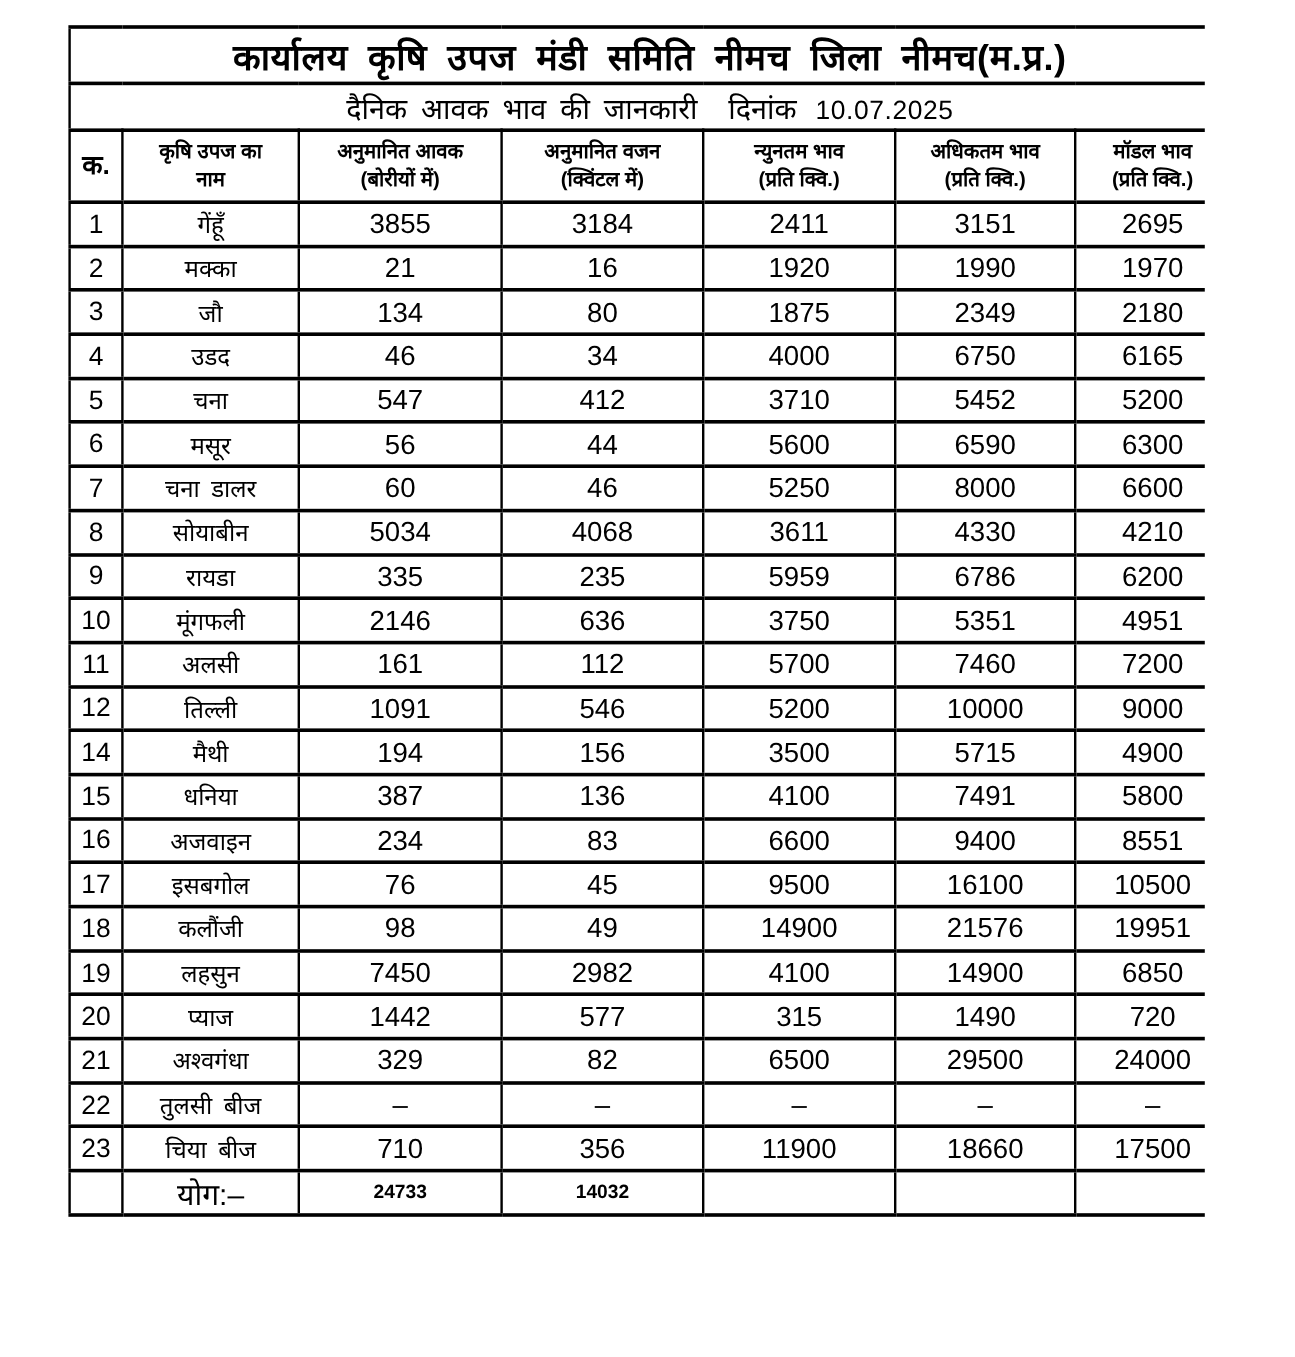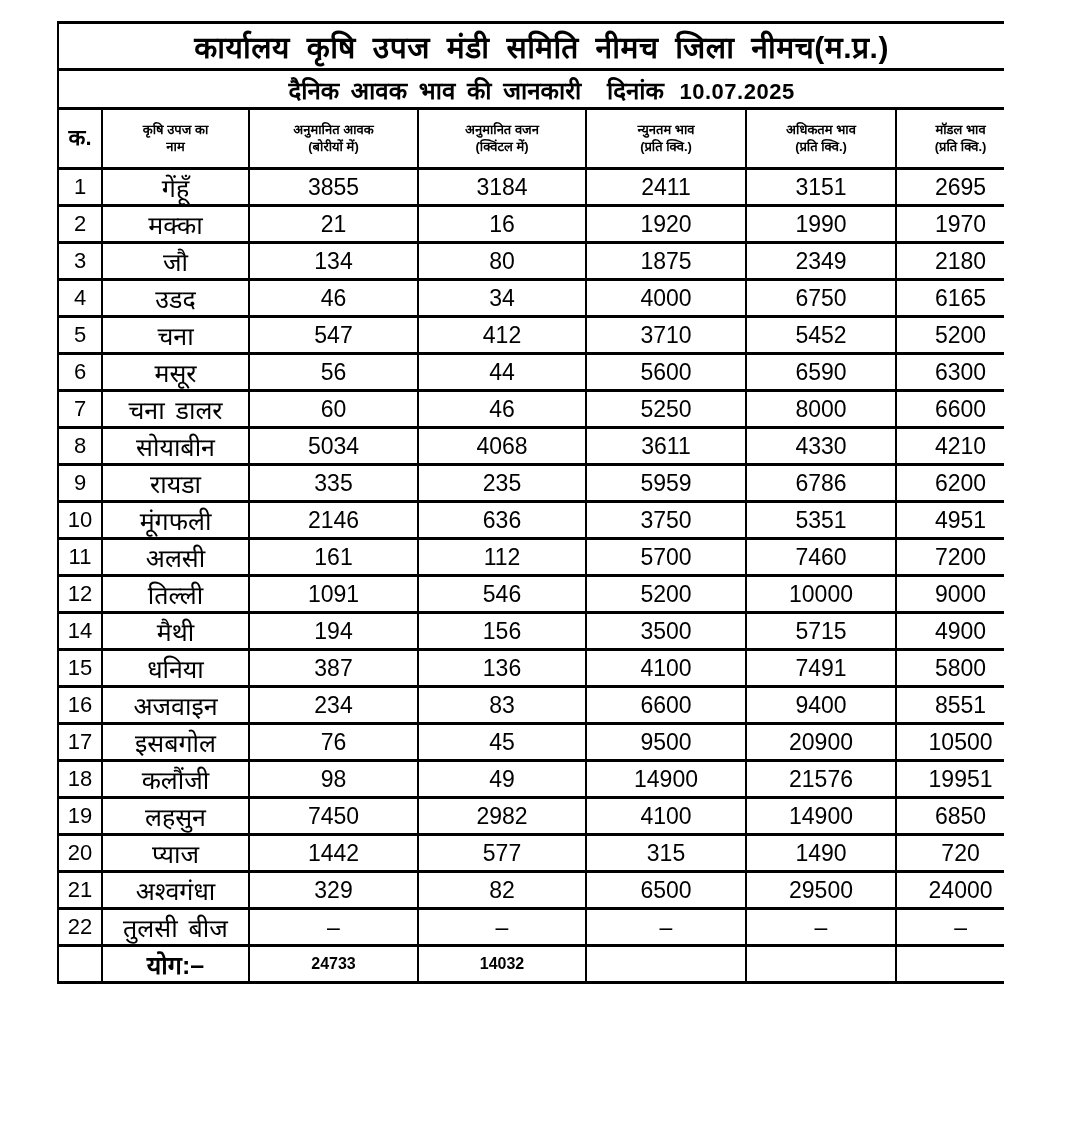--- a/index.html
+++ b/index.html
@@ -37,51 +37,51 @@
   tr.title-row td {
     height: 47px;
     font-size: 30px;
     font-weight: bold;
     word-spacing: 8px;
     letter-spacing: 0.5px;
   }
   tr.subtitle-row td {
     height: 39px;
     font-size: 24px;
-    font-weight: bold;
+    font-weight: normal;
     word-spacing: 5px;
   }
   tr.subtitle-row .date-label { margin-left: 14px; }
   tr.subtitle-row .date-value {
     font-family: "Liberation Sans", sans-serif;
     font-size: 22px;
     letter-spacing: 0.5px;
     margin-left: 4px;
   }
   tr.header-row th {
     height: 60px;
-    font-size: 13px;
+    font-size: 17px;
     font-weight: bold;
     line-height: 1.3;
   }
   tr.header-row th .hline { display: block; }
   tr.header-row th.sn-head { font-size: 22px; }
   tbody td {
     height: 36.7px;
     font-size: 23px;
   }
   tbody td.commodity-name-cell {
-    font-size: 25px;
+    font-size: 20px;
     word-spacing: 4px;
   }
   tbody td.row-sn-cell { font-size: 22px; }
   tfoot td { height: 36px; font-size: 16px; }
   tfoot td.total-label {
     font-size: 25px;
-    font-weight: bold;
+    font-weight: normal;
   }
   tfoot td.total-num { font-weight: bold; }
 </style>
 </head>
 <body>
 
 <div class="page">
   <table class="mandi-table">
     <colgroup>
       <col style="width:44px">
@@ -268,21 +268,21 @@
           <td class="min-price-cell">6600</td>
           <td class="max-price-cell">9400</td>
           <td class="modal-price-cell">8551</td>
         </tr>
         <tr>
           <td class="row-sn-cell">17</td>
           <td class="commodity-name-cell">इसबगोल</td>
           <td class="arrival-cell">76</td>
           <td class="weight-cell">45</td>
           <td class="min-price-cell">9500</td>
-          <td class="max-price-cell">20900</td>
+          <td class="max-price-cell">16100</td>
           <td class="modal-price-cell">10500</td>
         </tr>
         <tr>
           <td class="row-sn-cell">18</td>
           <td class="commodity-name-cell">कलौंजी</td>
           <td class="arrival-cell">98</td>
           <td class="weight-cell">49</td>
           <td class="min-price-cell">14900</td>
           <td class="max-price-cell">21576</td>
           <td class="modal-price-cell">19951</td>
@@ -315,20 +315,29 @@
           <td class="modal-price-cell">24000</td>
         </tr>
         <tr>
           <td class="row-sn-cell">22</td>
           <td class="commodity-name-cell">तुलसी बीज</td>
           <td class="arrival-cell">–</td>
           <td class="weight-cell">–</td>
           <td class="min-price-cell">–</td>
           <td class="max-price-cell">–</td>
           <td class="modal-price-cell">–</td>
+        </tr>
+        <tr>
+          <td class="row-sn-cell">23</td>
+          <td class="commodity-name-cell">चिया बीज</td>
+          <td class="arrival-cell">710</td>
+          <td class="weight-cell">356</td>
+          <td class="min-price-cell">11900</td>
+          <td class="max-price-cell">18660</td>
+          <td class="modal-price-cell">17500</td>
         </tr>
       </tbody>
     <tfoot>
       <tr class="total-row">
         <td></td>
         <td class="total-label">योग:–</td>
         <td class="total-num">24733</td>
         <td class="total-num">14032</td>
         <td></td>
         <td></td>

